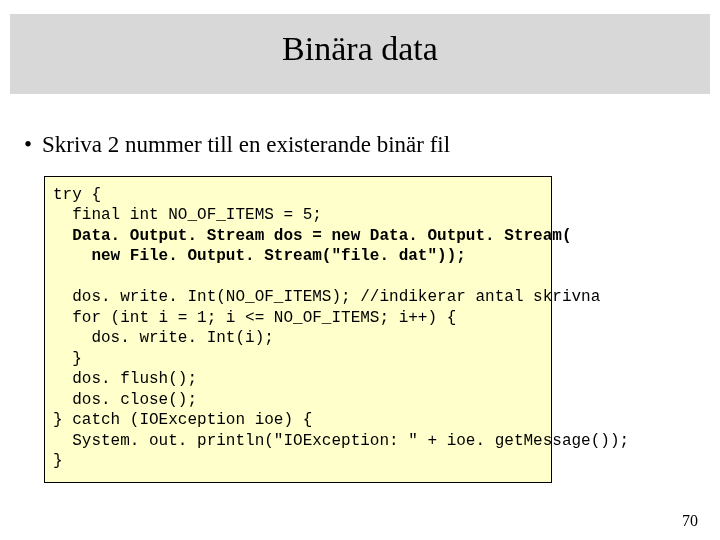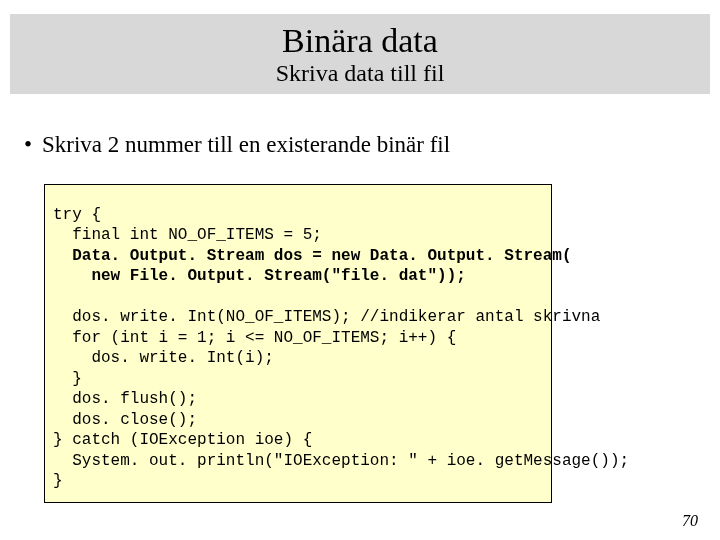--- a/index.html
+++ b/index.html
@@ -15,21 +15,21 @@
     position: absolute;
     top: 14px;
     left: 10px;
     right: 10px;
     height: 80px;
     background: #d8d8d8;
     text-align: center;
   }
   .title {
     font-size: 34px;
-    margin-top: 8px;
+    margin-top: 16px;
     color: #000;
   }
   .subtitle {
     font-size: 24px;
     color: #000;
   }
   .bullet-area {
     position: absolute;
     top: 132px;
     left: 24px;
@@ -43,44 +43,41 @@
     display: inline-block;
     width: 18px;
   }
   .code-box {
     position: absolute;
     top: 176px;
     left: 44px;
     width: 508px;
     border: 1px solid #000;
     background: #ffffcc;
-    padding: 20px 8px 10px 8px;
+    padding: 8px 8px 10px 8px;
     font-family: "Courier New", Courier, monospace;
     font-size: 16px;
     line-height: 1.28;
     white-space: pre;
     color: #000;
-    margin-top: 8px;
   }
   .bold { font-weight: bold; }
   .page-number {
     position: absolute;
     right: 22px;
     bottom: 10px;
     font-size: 16px;
     color: #000;
-    font-style: italic;
   }
 </style>
 </head>
 <body>
 
 <div class="header-band">
   <div class="title">Binära data</div>
-  <div class="subtitle">Skriva data till fil</div>
 </div>
 
 <div class="bullet-area">
   <div class="bullet-row">
     <span class="bullet-dot">•</span><span>Skriva 2 nummer till en existerande binär fil</span>
   </div>
 </div>
 
 <div class="code-box"><span>try {</span>
 <span>  final int NO_OF_ITEMS = 5;</span>

